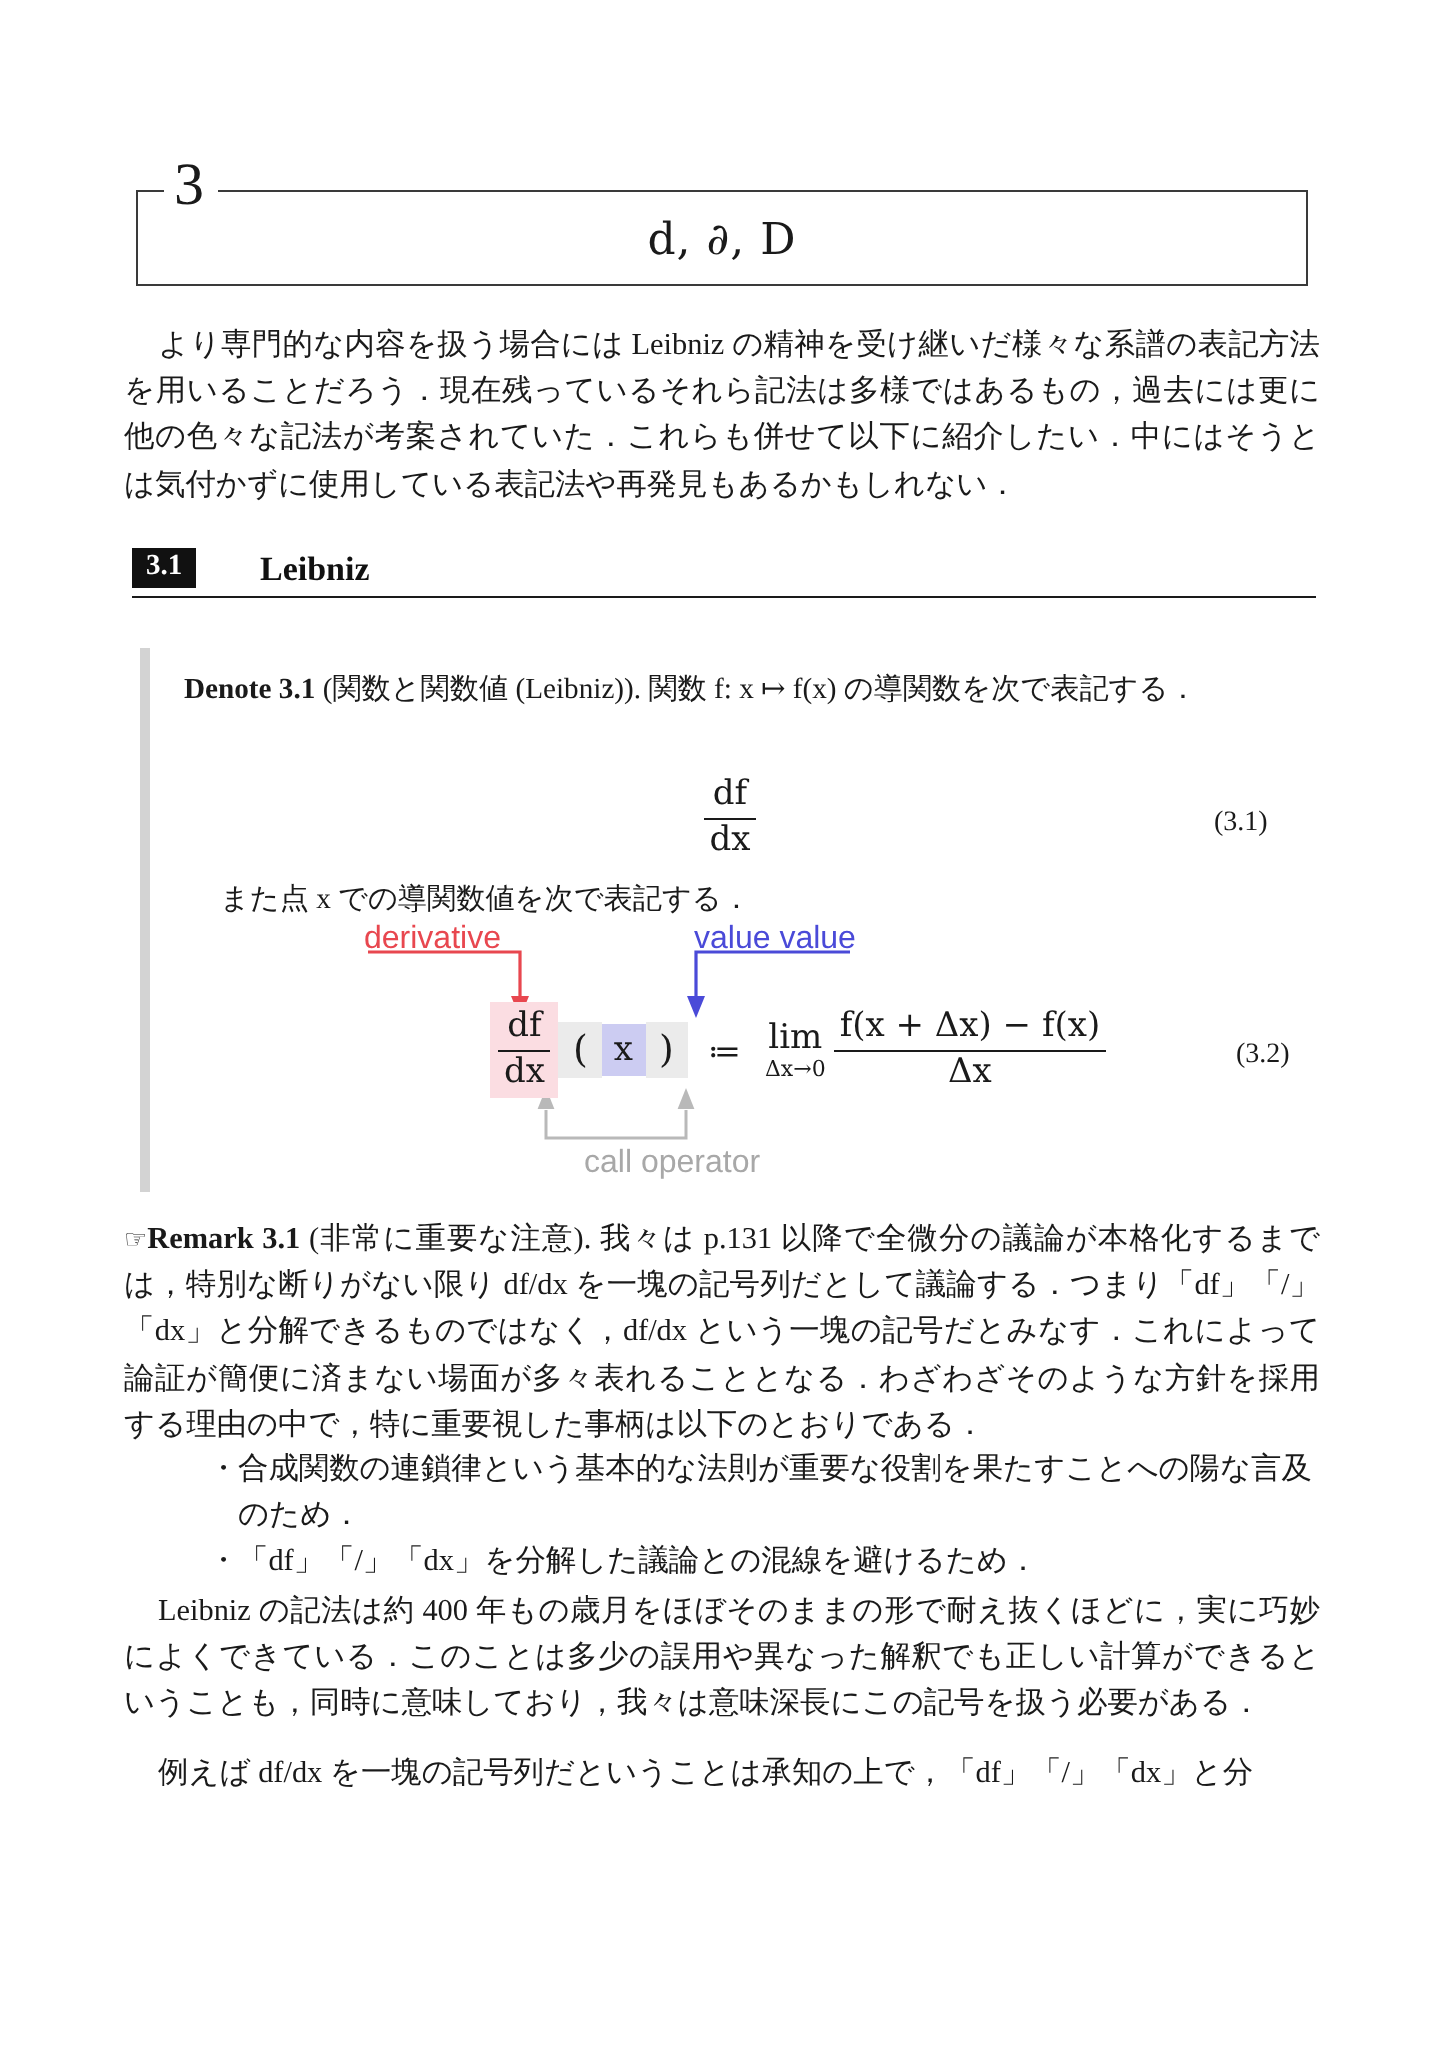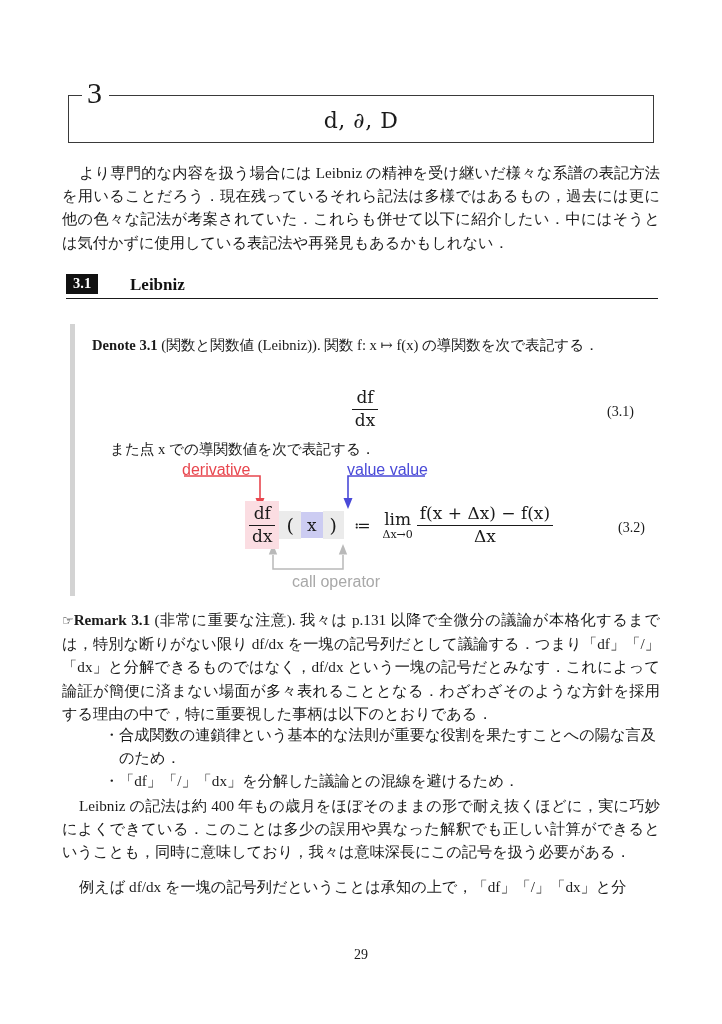--- a/index.html
+++ b/index.html
@@ -351,15 +351,14 @@
     <div class="bullet-item">
       <span class="dot">・</span>
       <span>「df」「/」「dx」を分解した議論との混線を避けるため．</span>
     </div>
   </div>
 
   <div class="para para-leibniz"><span class="indent"></span><span>Leibniz の記法は約 400 年もの歳月をほぼそのままの形で耐え抜くほどに，実に巧妙によくできている．このことは多少の誤用や異なった解釈でも正しい計算ができるということも，同時に意味しており，我々は意味深長にこの記号を扱う必要がある．</span></div>
 
   <div class="para para-example"><span class="indent"></span><span>例えば df/dx を一塊の記号列だということは承知の上で，「df」「/」「dx」と分</span></div>
 
-  <div class="folio">29</div>
 
 </div>
 
 </body></html>

